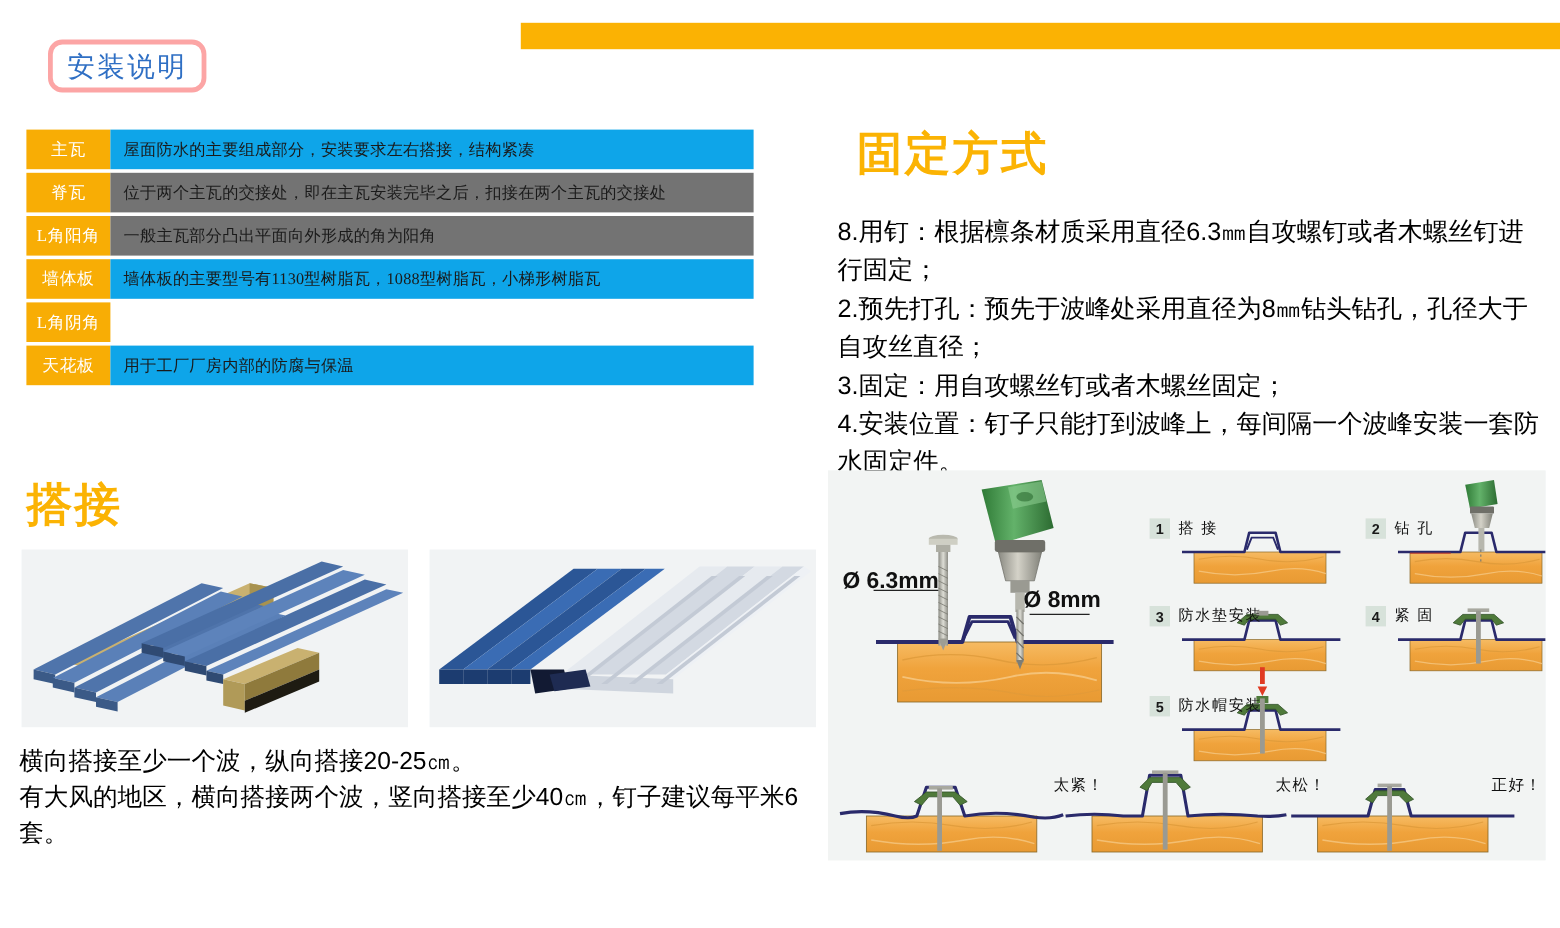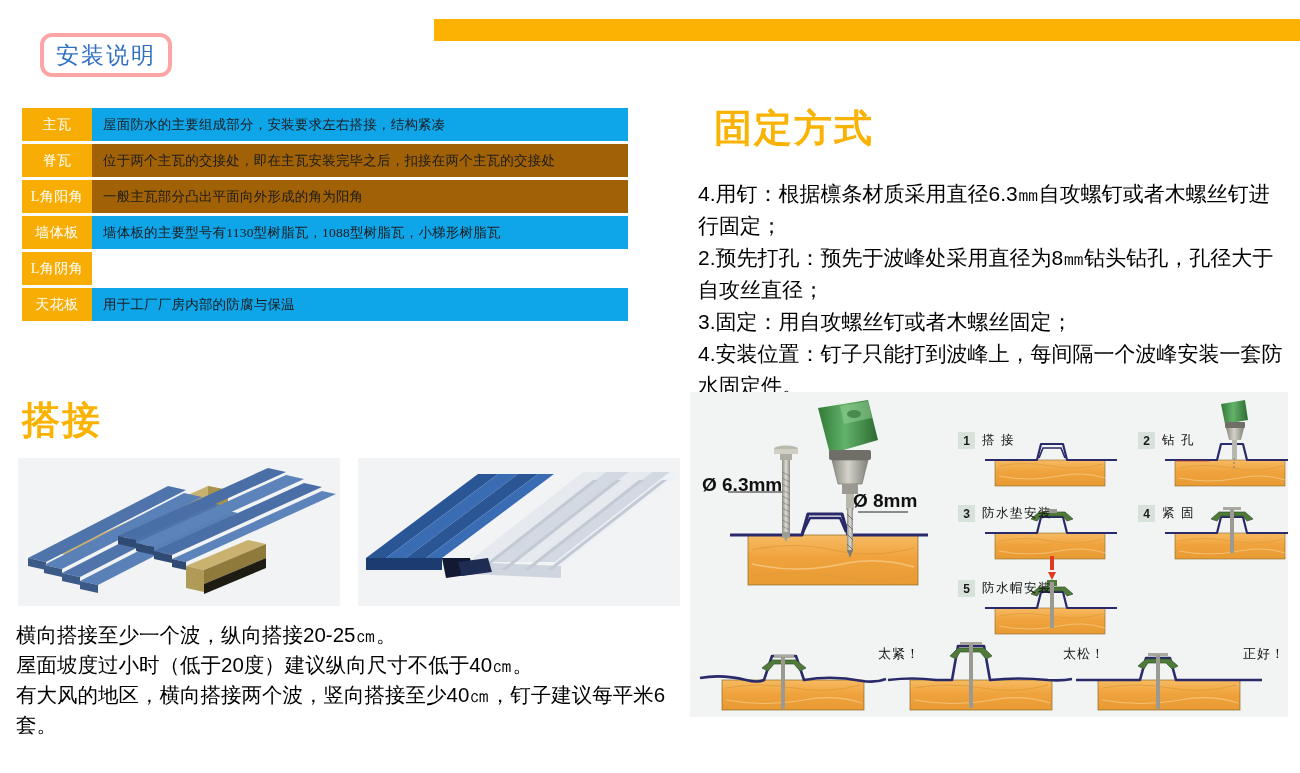--- a/index.html
+++ b/index.html
@@ -74,21 +74,21 @@
   .spec-desc {
     flex: 1;
     display: flex;
     align-items: center;
     padding-left: 11px;
     font-size: 13.5px;
     color: #1a1a1a;
     letter-spacing: 0.2px;
   }
   .spec-row.gray .spec-desc { background: #0ea5e9; }
-  .spec-row.peach .spec-desc { background: #a16207; text-align: center; }
+  .spec-row.peach .spec-desc { background: #737373; text-align: center; }
 
   
   .sec-head {
     position: absolute;
     font-size: 38px;
     font-weight: bold;
     color: #fbb303;
     letter-spacing: 2px;
     text-shadow:
       -1.5px -1.5px 0 #ffffff,  1.5px -1.5px 0 #ffffff,
@@ -232,21 +232,21 @@
   <div class="spec-row gray">
     <div class="spec-label">天花板</div>
     <div class="spec-desc">用于工厂厂房内部的防腐与保温</div>
   </div>
 
 </div>
 
 <div class="sec-head" id="head-fix">固定方式</div>
 
 <div class="fix-text">
-  <p>4.用钉：根据檩条材质采用直径6.3㎜自攻螺钉或者木螺丝钉进行固定；</p>
+  <p>8.用钉：根据檩条材质采用直径6.3㎜自攻螺钉或者木螺丝钉进行固定；</p>
   <p>2.预先打孔：预先于波峰处采用直径为8㎜钻头钻孔，孔径大于自攻丝直径；</p>
   <p>3.固定：用自攻螺丝钉或者木螺丝固定；</p>
   <p>4.安装位置：钉子只能打到波峰上，每间隔一个波峰安装一套防水固定件。</p>
 </div>
 
 <div class="sec-head" id="head-lap">搭接</div>
 
 <div class="photo" id="photo-1">
   <svg width="322" height="148" viewBox="0 0 322 148" xmlns="http://www.w3.org/2000/svg">
     <rect width="322" height="148" fill="#f1f3f4"></rect>
@@ -312,21 +312,20 @@
       <polygon points="68,100 84,100 84,112 68,112" fill="#1c3c70"></polygon>
 
       <polygon points="84,100 112,100 116,116 88,120" fill="#121a33"></polygon>
       <polygon points="100,104 130,100 134,114 104,118" fill="#1e2b52"></polygon>
     </g>
   </svg>
 </div>
 
 <div class="lap-notes">
   <p>横向搭接至少一个波，纵向搭接20-25㎝。</p>
-  <p>屋面坡度过小时（低于20度）建议纵向尺寸不低于40㎝。</p>
   <p>有大风的地区，横向搭接两个波，竖向搭接至少40㎝，钉子建议每平米6套。</p>
 </div>
 
 <div class="diagram">
 
   <svg width="598" height="325" viewBox="0 0 598 325" xmlns="http://www.w3.org/2000/svg">
     <defs>
       <linearGradient id="woodG" x1="0" y1="0" x2="0" y2="1">
         <stop offset="0%" stop-color="#f6bb63"></stop>
         <stop offset="45%" stop-color="#f0a33c"></stop>

